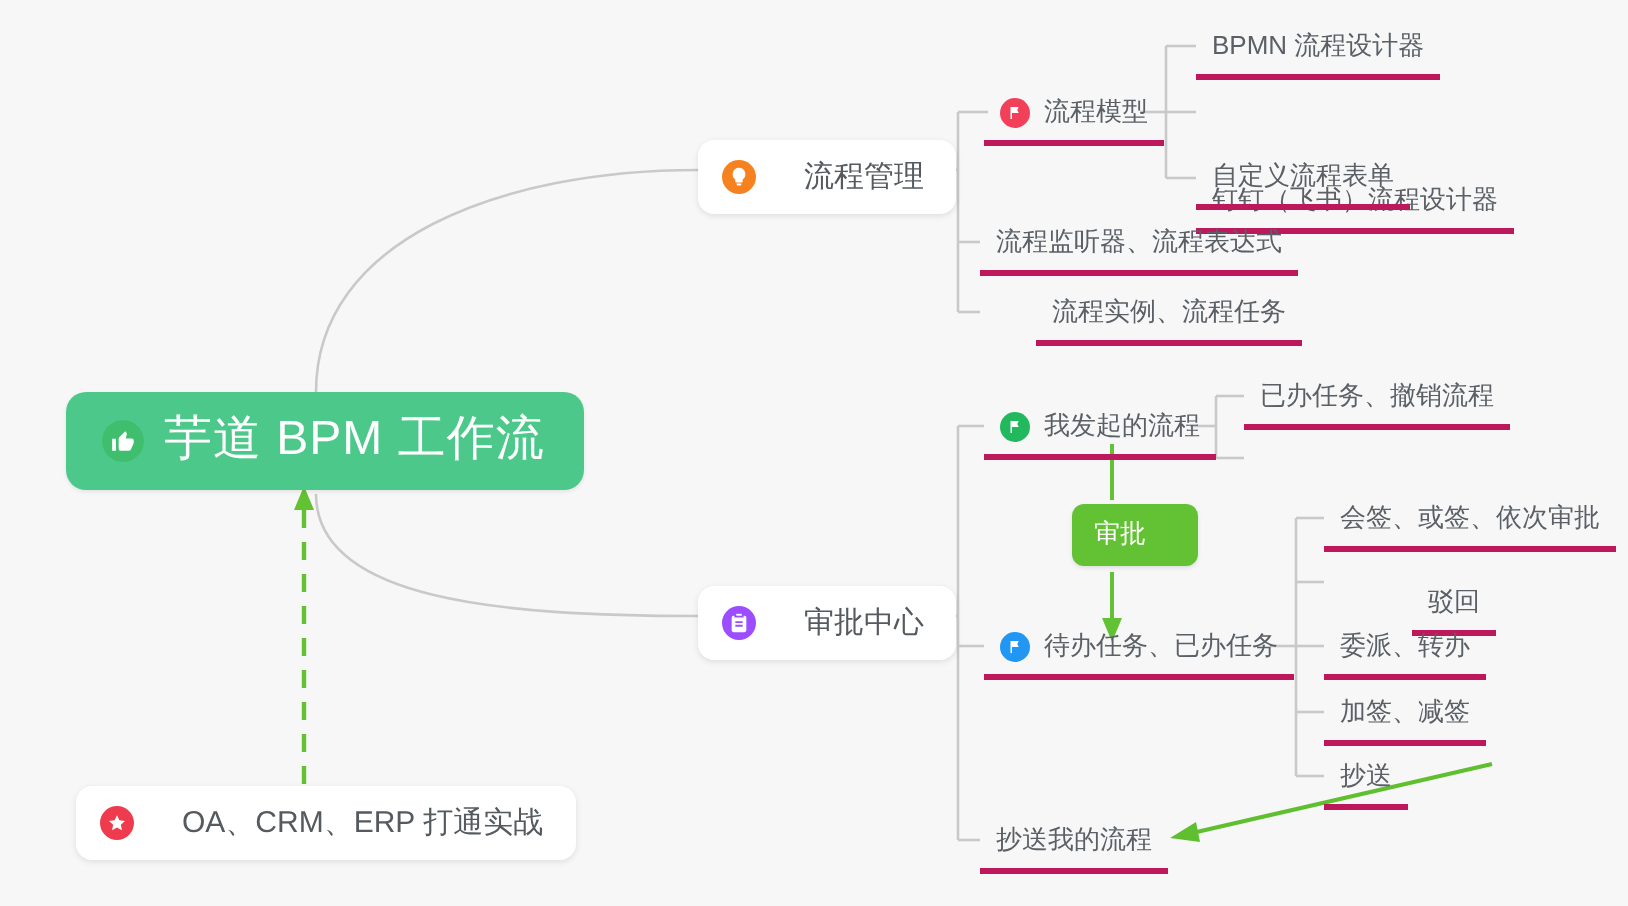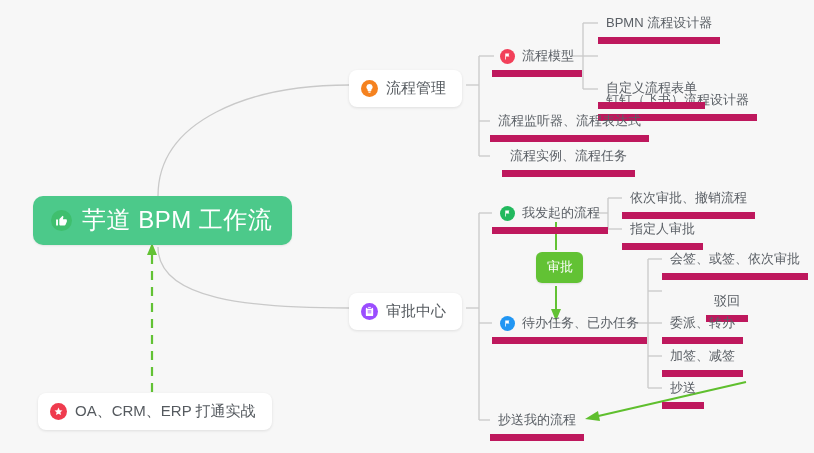--- a/index.html
+++ b/index.html
@@ -29,41 +29,41 @@
   }
   .root .label{line-height:1;text-align:center;}
 
   
   .card{
     background:#ffffff;
     border-radius:8px;
     padding:9px 16px 9px 12px;
     font-size:15px;
     color:#555a5f;
-    display:flex;align-items:center;gap:8px;
+    display:flex;align-items:center;gap:24px;
     box-shadow:0 1px 3px rgba(0,0,0,.10);
   }
 
   
   .leaf{
     font-size:13px;
     color:#5b6066;
     padding:4px 8px 5px 8px;
-    border-bottom:7px solid #be185d;
+    border-bottom:3px solid #be185d;
     display:flex;align-items:center;gap:7px;
     background:transparent;
   }
 
   
   .badge{
     background:#62c234;
     color:#ffffff;
     font-size:13px;
     border-radius:6px;
-    padding:6px 10px 7px 11px;
+    padding:6px 26px 7px 11px;
     box-shadow:0 1px 2px rgba(0,0,0,.10);
   }
 
   
   .ic{
     width:17px;height:17px;border-radius:50%;
     display:inline-flex;align-items:center;justify-content:center;
     flex:0 0 auto;
   }
   .ic svg{display:block;}
@@ -172,21 +172,21 @@
   <div class="node leaf" style="left:598px;top:43px;margin-top:44px;">
     <span>钉钉（飞书）流程设计器</span>
   </div>
   <div class="node leaf" style="left:598px;top:75px;">
     <span>自定义流程表单</span>
   </div>
 
   <div class="node leaf" style="left:490px;top:108px;">
     <span>流程监听器、流程表达式</span>
   </div>
-  <div class="node leaf" style="left:502px;top:143px;">
+  <div class="node leaf" style="left:518px;top:143px;">
     <span>流程实例、流程任务</span>
   </div>
 
   <div class="node card" style="left:349px;top:293px;">
     <span class="ic ic-purple">
       <svg width="11" height="11" viewBox="0 0 24 24" fill="#ffffff">
         <path d="M9 2h6v2H9z"></path>
         <path d="M7 4H6a2 2 0 0 0-2 2v14a2 2 0 0 0 2 2h12a2 2 0 0 0 2-2V6a2 2 0 0 0-2-2h-1v2H7V4zm1 6h8v2H8v-2zm0 4h8v2H8v-2z"></path>
       </svg>
     </span>
@@ -195,24 +195,21 @@
 
   <div class="node leaf" style="left:492px;top:200px;">
     <span class="ic ic-sm ic-flag-green">
       <svg width="9" height="9" viewBox="0 0 24 24" fill="#ffffff">
         <path d="M6 4h11l-2 4 2 4H8v8H6z"></path>
       </svg>
     </span>
     <span>我发起的流程</span>
   </div>
   <div class="node leaf" style="left:622px;top:185px;">
-    <span>依次审批、撤销流程</span>
-  </div>
-  <div class="node leaf" style="left:622px;top:216px;">
-    <span>指定人审批</span>
+    <span>已办任务、撤销流程</span>
   </div>
 
   <div class="node badge" style="left:536px;top:252px;">
     <span>审批</span>
   </div>
 
   <div class="node leaf" style="left:492px;top:310px;">
     <span class="ic ic-sm ic-flag-blue">
       <svg width="9" height="9" viewBox="0 0 24 24" fill="#ffffff">
         <path d="M6 4h11l-2 4 2 4H8v8H6z"></path>

